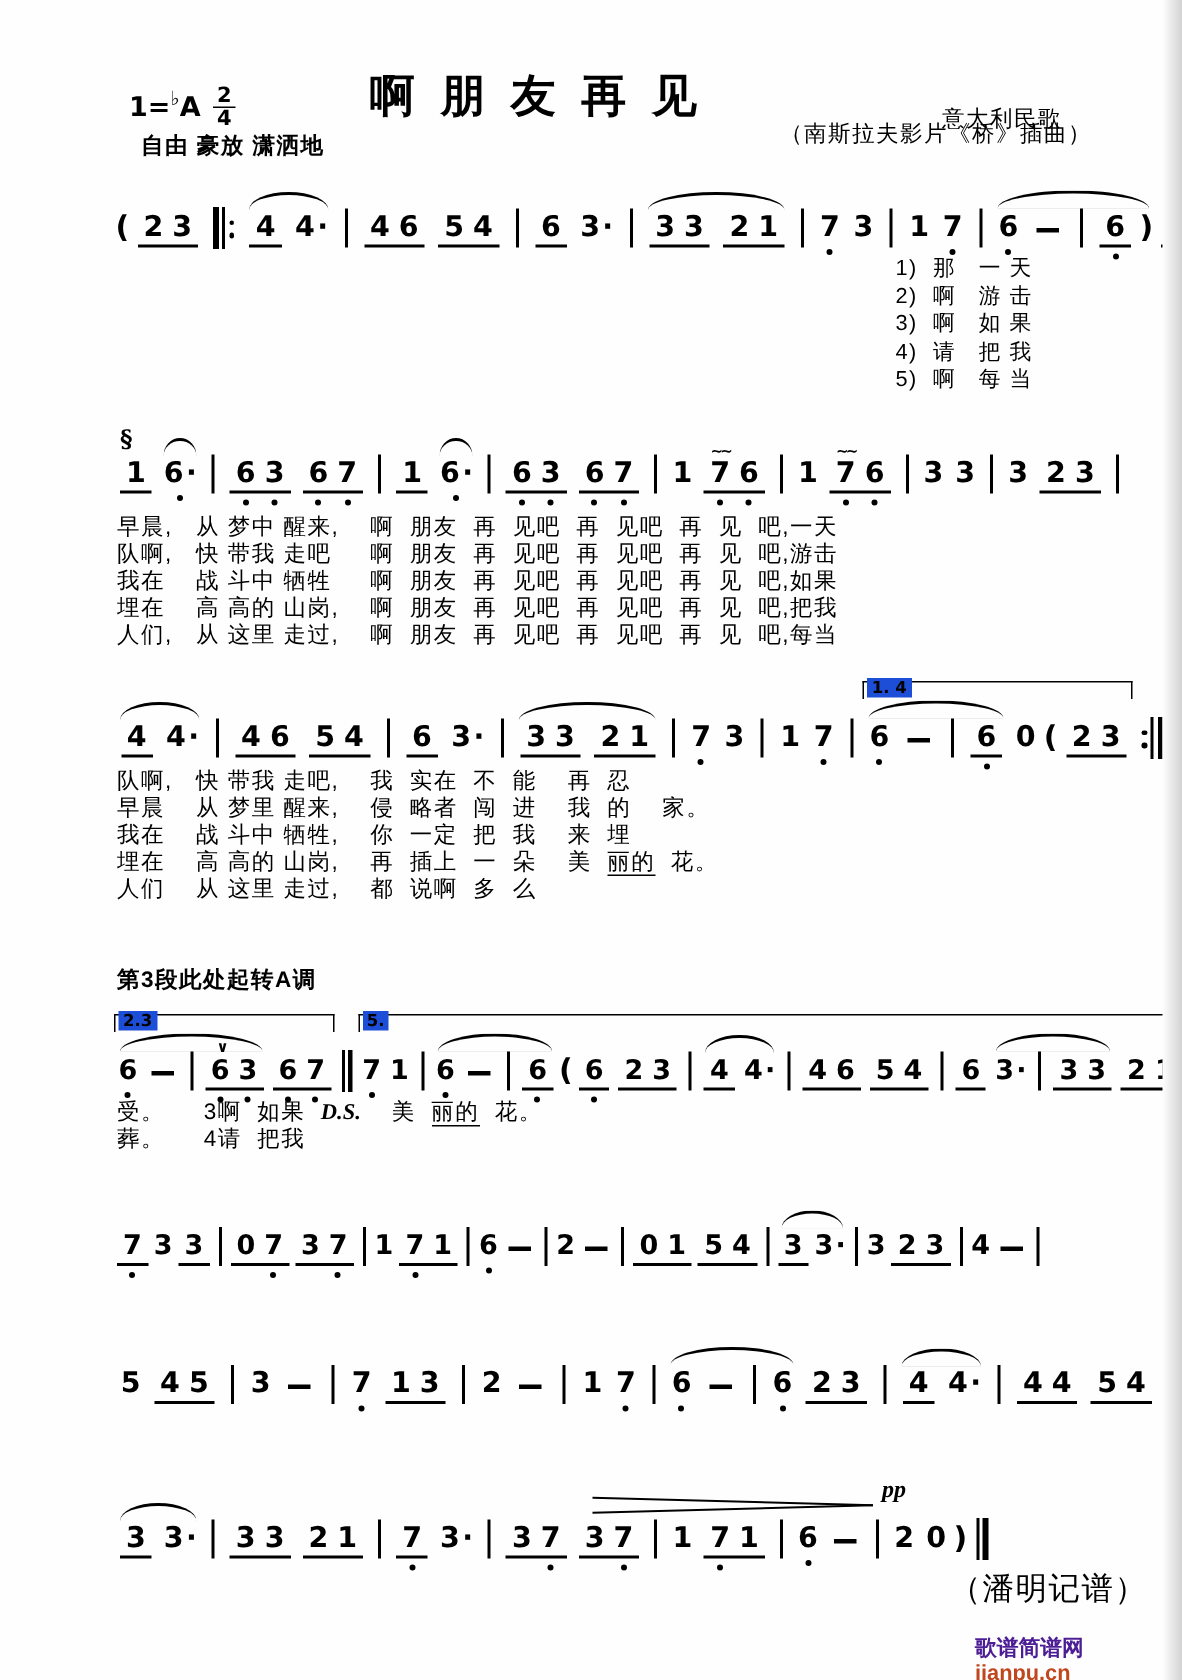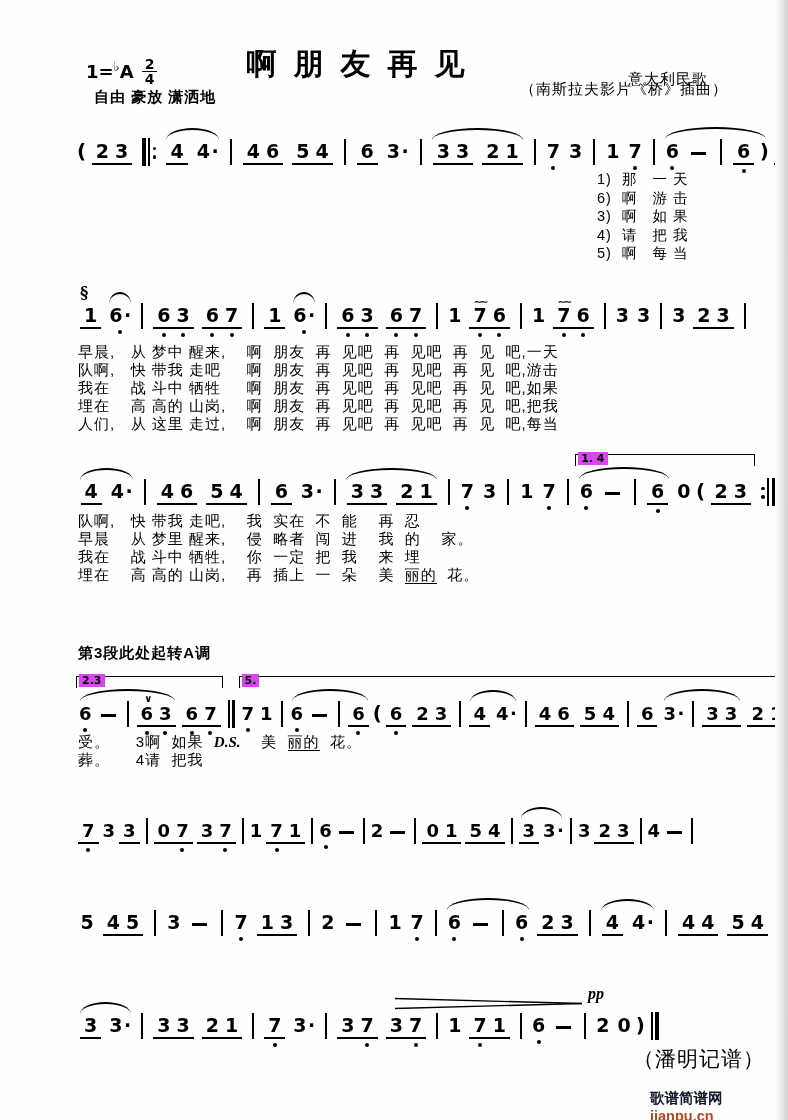--- a/index.html
+++ b/index.html
@@ -43,37 +43,37 @@
   .rbar.thick{width:3.6px;}
   .rdots{display:inline-flex;flex-direction:column;gap:5px;margin-bottom:4px;}
   .rd{width:3.6px;height:3.6px;border-radius:50%;background:#000;}
   .arcgrp{display:inline-flex;align-items:flex-end;position:relative;}
   .arcgrp::before{content:"";position:absolute;left:4px;right:4px;top:-12px;height:10px;
        border-top:2px solid #000;border-radius:50% 50% 0 0/100% 100% 0 0;}
   .volta{display:inline-flex;align-items:flex-end;position:relative;}
   .volta::before{content:"";position:absolute;left:0;right:1px;top:-25px;height:11px;
        border:1.5px solid #000;border-bottom:none;}
   .vlabel{position:absolute;top:-27px;left:3px;font-size:11px;line-height:13px;
-       background:#d946ef;padding:0 3px;font-weight:bold;}
+       background:#1d4ed8;padding:0 3px;font-weight:bold;}
   .segno{position:absolute;left:80px;top:283px;font-size:16px;font-weight:bold;
        font-family:"DejaVu Serif",serif;}
   .modnote{position:absolute;left:78px;top:644px;font-size:15px;font-weight:bold;letter-spacing:1px;}
   .pp{position:absolute;left:588px;top:985px;font-family:"Liberation Serif",serif;
        font-style:italic;font-weight:bold;font-size:16px;}
   .hairpin{position:absolute;left:394px;top:997px;}
   
   .lyrblk{position:absolute;font-size:15px;line-height:18px;letter-spacing:1px;white-space:pre;}
   .lyrblk .u{border-bottom:1.6px solid #000;}
   .lyrblk .ds{font-family:"Liberation Serif",serif;font-style:italic;font-weight:bold;letter-spacing:0;}
   .verselist{position:absolute;left:597px;top:170px;font-size:14.5px;line-height:18.5px;
        letter-spacing:1px;white-space:pre;}
   
   .transcriber{position:absolute;left:633px;top:1045px;font-size:21px;letter-spacing:1px;}
   .watermark{position:absolute;left:650px;top:1089px;font-size:14.5px;font-weight:bold;}
-  .wm-gray{color:#0f172a;}
+  .wm-gray{color:#4c1d95;}
   .wm-red{color:#c0471d;text-decoration:none;}
 </style>
 </head>
 <body>
 
 <div class="page">
 
   <div class="keysig">
       <span>1=</span>
       <span class="flat">♭</span>
@@ -505,22 +505,22 @@
         <span class="rbar thick"></span>
       </span>
     </div>
 
   <div class="pp">pp</div>
   <svg class="hairpin" width="192" height="13">
     <line x1="1" y1="1.5" x2="188" y2="6.5" stroke="#000" stroke-width="1.3"></line>
     <line x1="1" y1="11.5" x2="188" y2="6.5" stroke="#000" stroke-width="1.3"></line>
   </svg>
 
-  <div class="verselist"><div>1)  那   一 天</div><div>6)  啊   游 击</div><div>3)  啊   如 果</div><div>4)  请   把 我</div><div>5)  啊   每 当</div></div>
+  <div class="verselist"><div>1)  那   一 天</div><div>2)  啊   游 击</div><div>3)  啊   如 果</div><div>4)  请   把 我</div><div>5)  啊   每 当</div></div>
   <div class="lyrblk" style="left:78px;top:343px"><div><span>早晨,   从 梦中 醒来,    啊  朋友  再  见吧  再  见吧  再  见  吧,一天</span></div><div><span>队啊,   快 带我 走吧     啊  朋友  再  见吧  再  见吧  再  见  吧,游击</span></div><div><span>我在    战 斗中 牺牲     啊  朋友  再  见吧  再  见吧  再  见  吧,如果</span></div><div><span>埋在    高 高的 山岗,    啊  朋友  再  见吧  再  见吧  再  见  吧,把我</span></div><div><span>人们,   从 这里 走过,    啊  朋友  再  见吧  再  见吧  再  见  吧,每当</span></div></div>
-  <div class="lyrblk" style="left:78px;top:512px"><div><span>队啊,   快 带我 走吧,    我  实在  不  能    再  忍</span></div><div><span>早晨    从 梦里 醒来,    侵  略者  闯  进    我  的    家。</span></div><div><span>我在    战 斗中 牺牲,    你  一定  把  我    来  埋</span></div><div><span>埋在    高 高的 山岗,    再  插上  一  朵    美  </span><span class="u">丽的</span><span>  花。</span></div></div>
+  <div class="lyrblk" style="left:78px;top:512px"><div><span>队啊,   快 带我 走吧,    我  实在  不  能    再  忍</span></div><div><span>早晨    从 梦里 醒来,    侵  略者  闯  进    我  的    家。</span></div><div><span>我在    战 斗中 牺牲,    你  一定  把  我    来  埋</span></div><div><span>埋在    高 高的 山岗,    再  插上  一  朵    美  </span><span class="u">丽的</span><span>  花。</span></div><div><span>人们    从 这里 走过,    都  说啊  多  么</span></div></div>
   <div class="lyrblk" style="left:78px;top:733px"><div><span>受。     3啊  如果  </span><span class="ds">D.S.</span><span>    美  </span><span class="u">丽的</span><span>  花。</span></div><div><span>葬。     4请  把我</span></div></div>
 
   <div class="transcriber">（潘明记谱）</div>
   <div class="watermark"><span class="wm-gray">歌谱简谱网 </span><span class="wm-red">jianpu.cn</span></div>
 
   <div class="scan-edge"></div>
 </div>
 
 </body></html>

